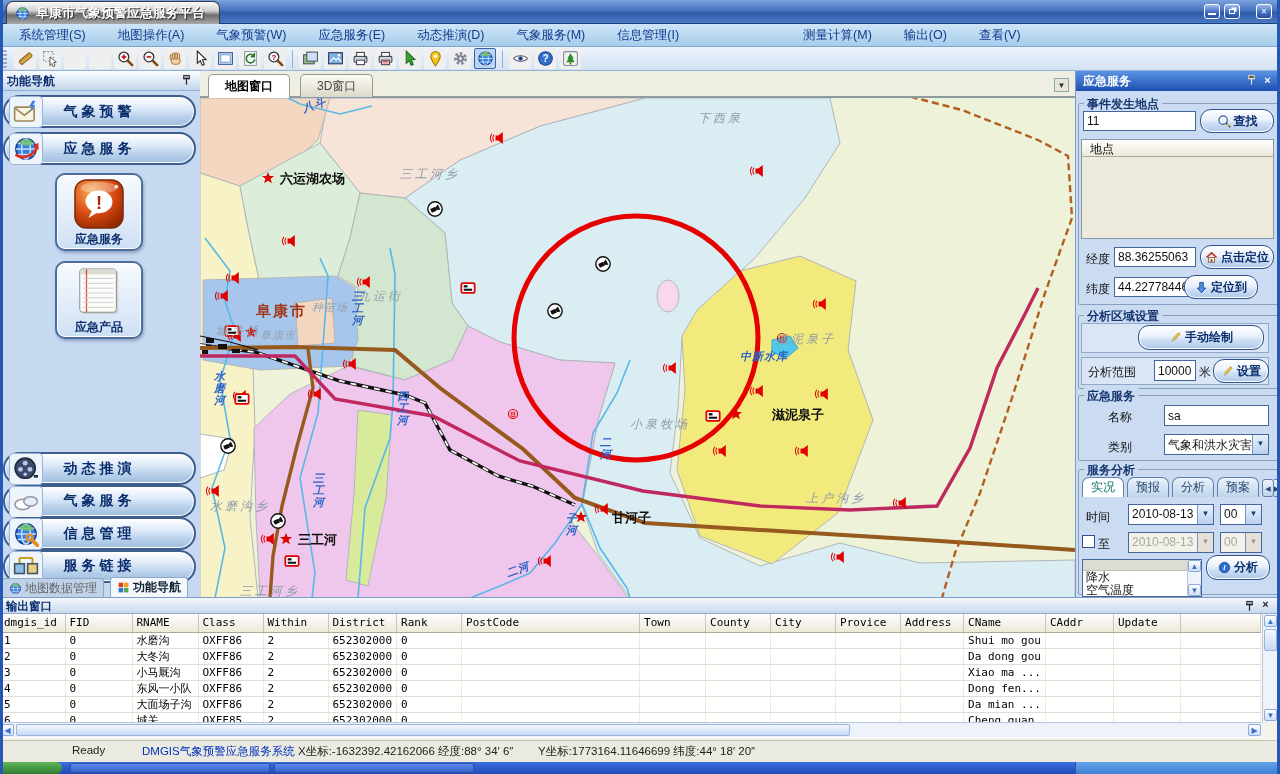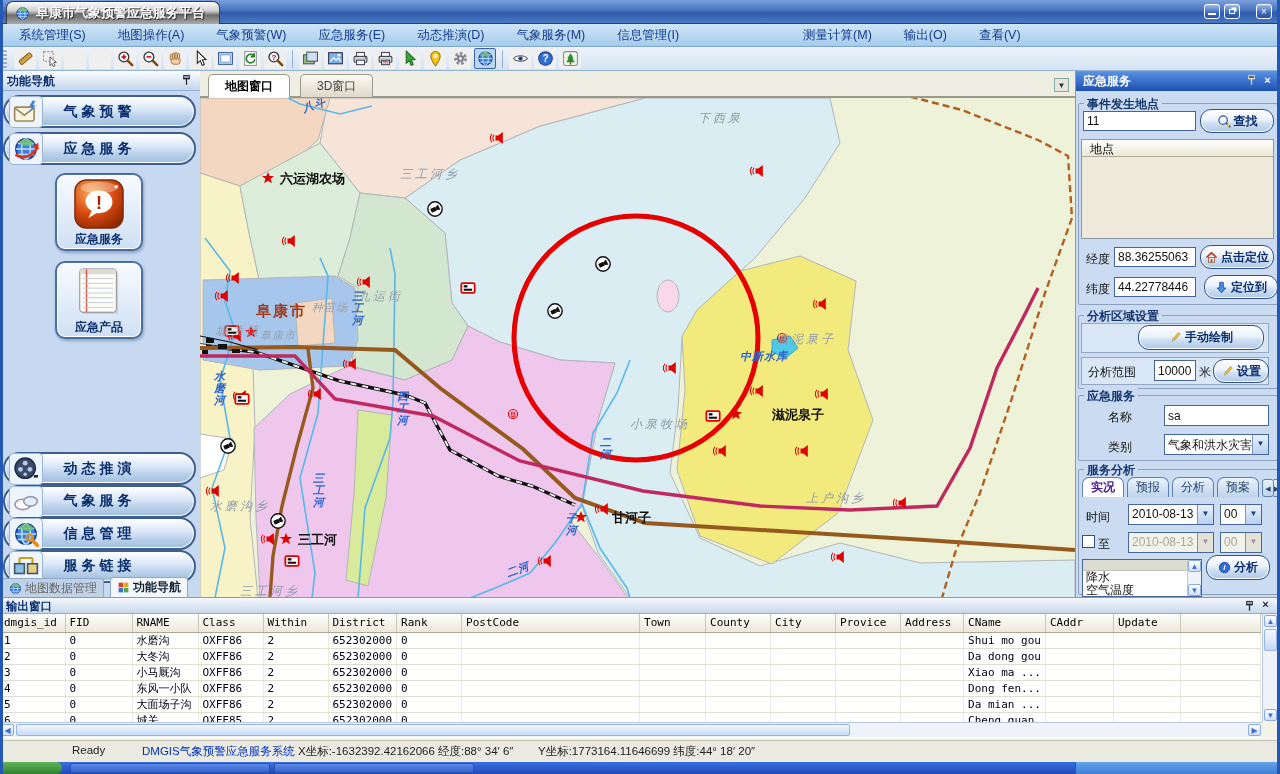--- a/index.html
+++ b/index.html
@@ -84,21 +84,21 @@
   .subpanel{position:absolute;left:5px;width:188px;border:1px solid #93a8c4;background:#d9e6f6}
   .combo{position:absolute;background:#fff;border:1px solid #44669c;font-size:12px;color:#111;overflow:hidden}
   .combo .cval{position:absolute;left:3px;top:2px;white-space:nowrap}
   .combo .cbtn{position:absolute;right:0;top:0;bottom:0;width:16px;background:linear-gradient(#e8f1fc,#b9d0ec);
     border-left:1px solid #7a96c0;color:#1b3f77;font-size:8px;text-align:center;line-height:18px;cursor:pointer}
   .combo.disabled{background:#f2f1ea;color:#a8a89a}
   .combo.disabled .cval{color:#a8a89a}
   .combo.disabled .cbtn{background:#e4e2d6;color:#999}
   .rtab{position:absolute;top:0;height:20px;padding:0 8px;line-height:19px;font-size:12px;color:#27476e;cursor:pointer;
     border:1px solid #5f80ad;border-bottom:none;border-radius:7px 7px 0 0;background:linear-gradient(#eaf2fb,#bfd4ec)}
-  .rtab.active{background:#fff;font-weight:bold;color:#4c1d95}
+  .rtab.active{background:#fff;font-weight:normal;color:#0f766e}
   .checkbox{position:absolute;width:13px;height:13px;background:#fff;border:1px solid #2f4f8f;cursor:pointer}
 
   
   #output{position:absolute;left:0;top:597px;width:1280px;height:143px;background:#f4f3ea;border-top:1px solid #7c9cc4}
   #out-hdr{position:absolute;left:0;top:0;width:100%;height:16px;background:linear-gradient(#f5f8fc,#c8d9ec);
     border-bottom:1px solid #93aac8;color:#0b2e6e;font-weight:bold;font-size:11.5px;line-height:16px;padding-left:6px}
   #out-table-wrap{position:absolute;left:0;top:16px;width:1262px;height:124px;overflow:hidden;background:#fff}
   table{border-collapse:collapse;table-layout:fixed}
   th{height:18px;background:linear-gradient(#fefefe,#ece9d8);border-right:1px solid #cac6b8;border-bottom:1px solid #aca899;
     font-size:11px;font-weight:normal;text-align:left;padding:0 4px;font-family:"DejaVu Sans Mono","DejaVu Sans",monospace;cursor:pointer;white-space:nowrap}
@@ -723,21 +723,21 @@
       <span class="lab" style="left:10px;top:180px">经度</span>
       <input class="field" style="left: 38px; top: 176px; width: 82px; height: 20px;" value="88.36255063">
       <div class="xpbtn" style="left:124px;top:174px;width:74px;height:24px">
         <svg width="13" height="13" viewBox="0 0 16 16">
             <use href="#i-house"></use>
           </svg>
         <span>点击定位</span>
       </div>
       <span class="lab" style="left:10px;top:210px">纬度</span>
       <input class="field" style="left: 38px; top: 206px; width: 82px; height: 20px;" value="44.22778446">
-      <div class="xpbtn" style="left:128px;top:204px;width:74px;height:24px">
+      <div class="xpbtn" style="left:108px;top:204px;width:74px;height:24px">
         <svg width="13" height="13" viewBox="0 0 16 16">
             <use href="#i-arrow-down-blue"></use>
           </svg>
         <span>定位到</span>
       </div>
 
       <div class="group" style="top:244px;height:74px">
         <span class="legend">分析区域设置</span>
       </div>
       <div class="subpanel" style="top:252px;height:30px"></div>

